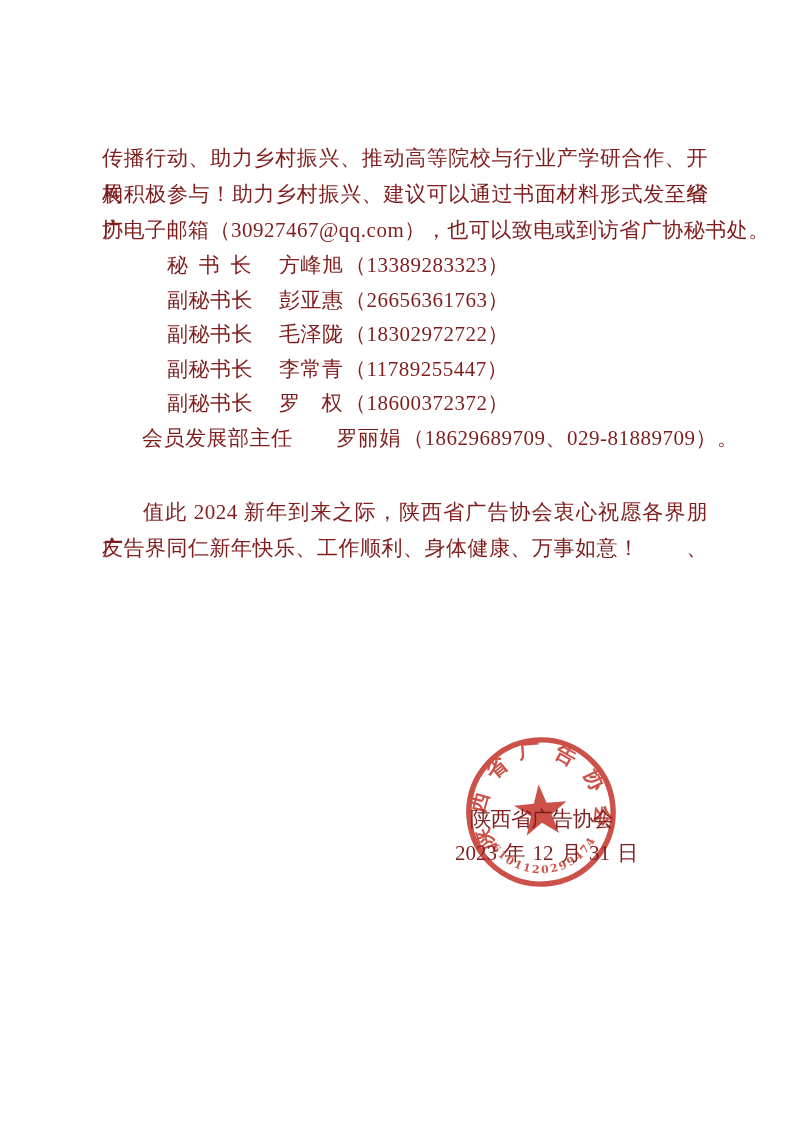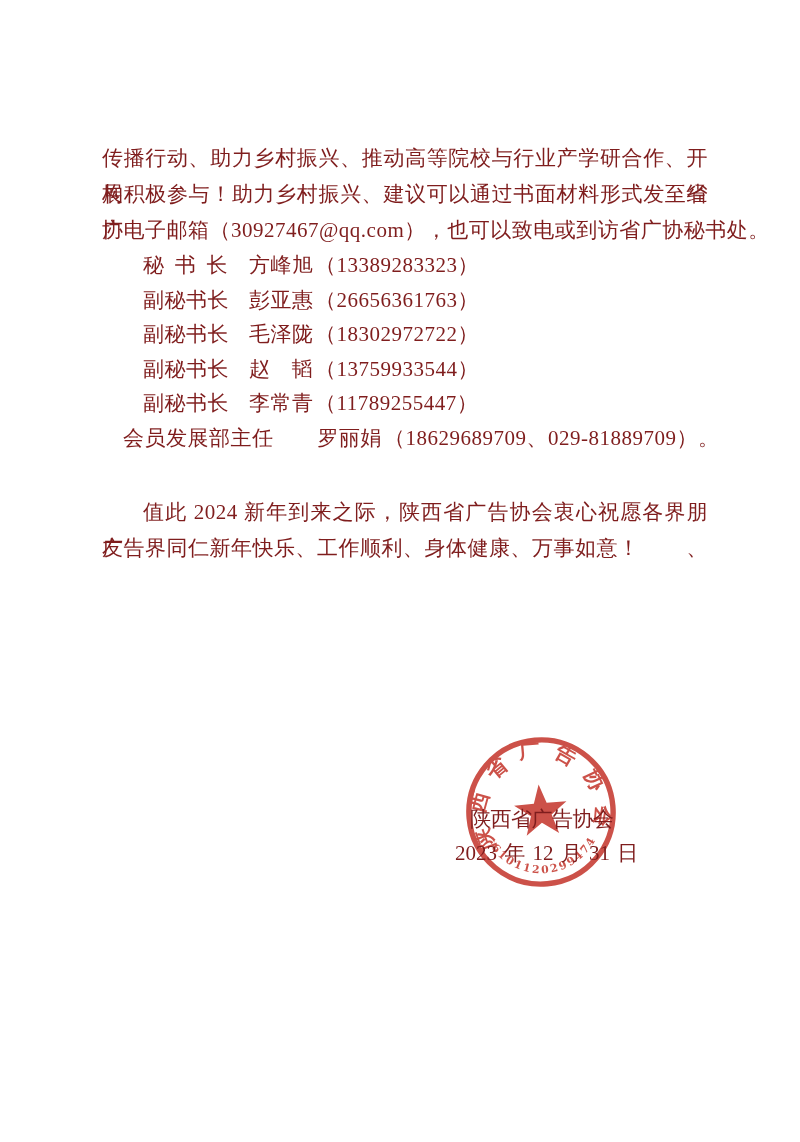--- a/index.html
+++ b/index.html
@@ -38,35 +38,35 @@
   .ind { text-indent: 41px; }
   .cind { padding-left: 41px; }
   .crow {
     height: 34.5px;
     line-height: 34.5px;
     white-space: nowrap;
   }
   .ctitle {
     display: inline-block;
     width: 85px;
-    margin-left: 41px;
+    margin-left: 65px;
     text-align: justify;
     text-align-last: justify;
     vertical-align: bottom;
   }
   .cname {
     display: inline-block;
     width: 64px;
-    margin-left: 21px;
+    margin-left: 27px;
     margin-right: 2px;
     text-align: justify;
     text-align-last: justify;
     vertical-align: bottom;
   }
-  .ctitle7 { margin-left: 21px; }
+  .ctitle7 { margin-left: 40px; }
   .cname3 { margin-left: 44px; margin-right: 2px; }
   .vspace { height: 39px; }
   .seal {
     position: absolute;
     left: 462px;
     top: 733px;
     width: 158px;
     height: 158px;
   }
   .sealTextGlyphs {
@@ -125,24 +125,24 @@
     <div class="crow">
       <span class="ctitle">秘书长</span><span class="cname">方峰旭</span><span>（13389283323）</span>
     </div>
     <div class="crow">
       <span class="ctitle">副秘书长</span><span class="cname">彭亚惠</span><span>（26656361763）</span>
     </div>
     <div class="crow">
       <span class="ctitle">副秘书长</span><span class="cname">毛泽陇</span><span>（18302972722）</span>
     </div>
     <div class="crow">
-      <span class="ctitle">副秘书长</span><span class="cname">赵韬</span><span>（13759933544）</span>
+      <span class="ctitle">副秘书长</span><span class="cname">李常青</span><span>（11789255447）</span>
     </div>
     <div class="crow">
-      <span class="ctitle">副秘书长</span><span class="cname">李常青</span><span>（11789255447）</span>
+      <span class="ctitle">副秘书长</span><span class="cname">罗权</span><span>（18600372372）</span>
     </div>
     <div class="crow">
       <span class="ctitle7">会员发展部主任</span><span class="cname3">罗丽娟</span><span>（18629689709、029-81889709）。</span>
     </div>
 
     <div class="vspace"></div>
 
     <div class="pline jl ind">值此 2024 新年到来之际，陕西省广告协会衷心祝愿各界朋友、</div>
     <div class="pline">广告界同仁新年快乐、工作顺利、身体健康、万事如意！</div>
 

